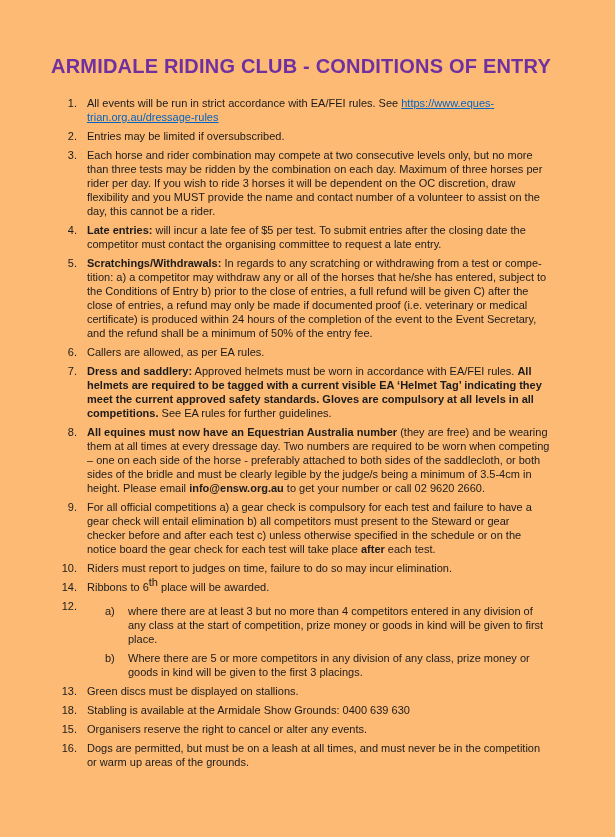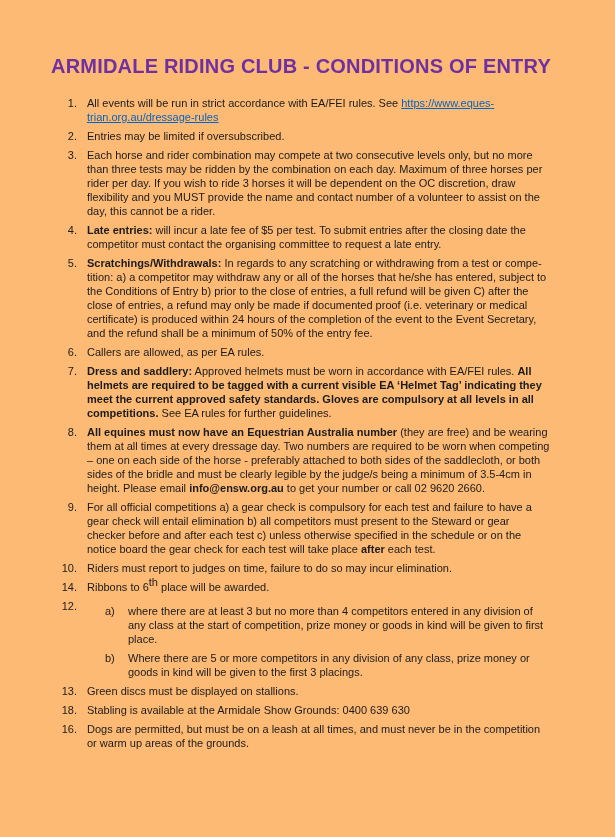--- a/index.html
+++ b/index.html
@@ -87,17 +87,21 @@
       </div>
       <div class="item">
         <span class="num">13.</span>
         <div class="body"><span>Green discs must be displayed on stallions.</span></div>
       </div>
       <div class="item">
         <span class="num">18.</span>
         <div class="body"><span>Stabling is available at the Armidale Show Grounds: 0400 639 630</span></div>
       </div>
       <div class="item">
+        <span class="num">15.</span>
+        <div class="body"><span>Organisers reserve the right to cancel or alter any events.</span></div>
+      </div>
+      <div class="item">
         <span class="num">16.</span>
         <div class="body"><span>Dogs are permitted, but must be on a leash at all times, and must never be in the competition or warm up areas of the grounds.</span></div>
       </div>
     </div>
 </div>
 
 </body></html>

